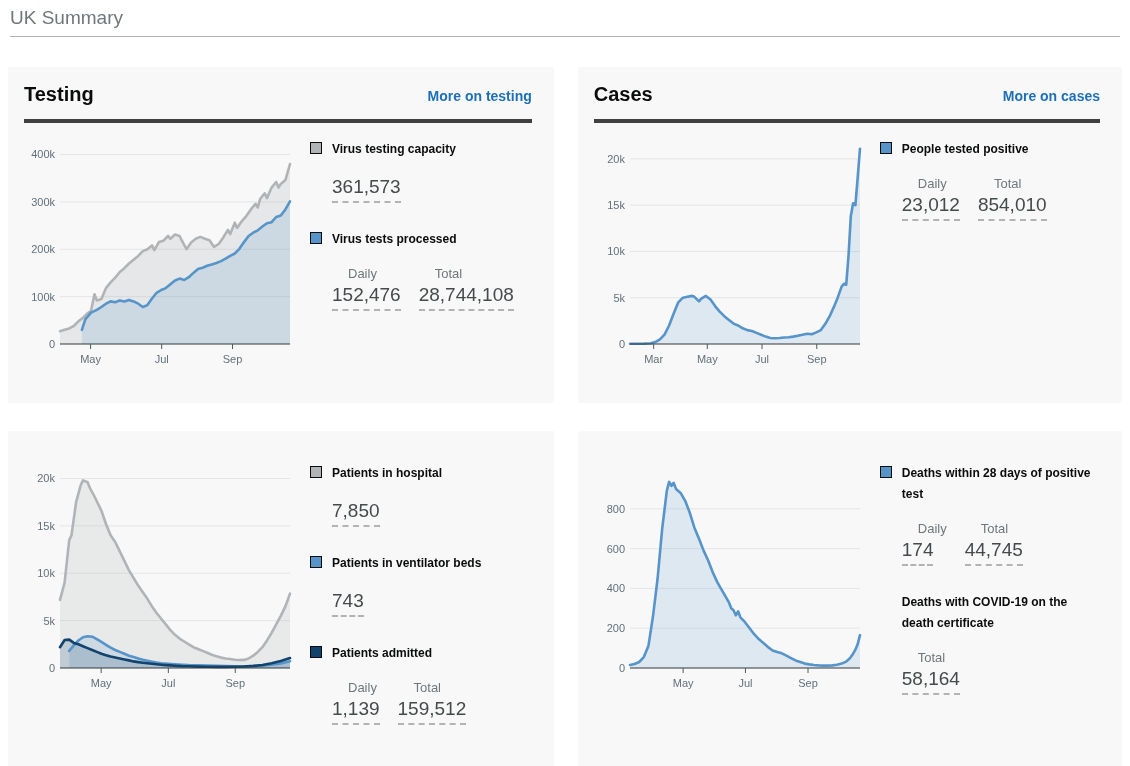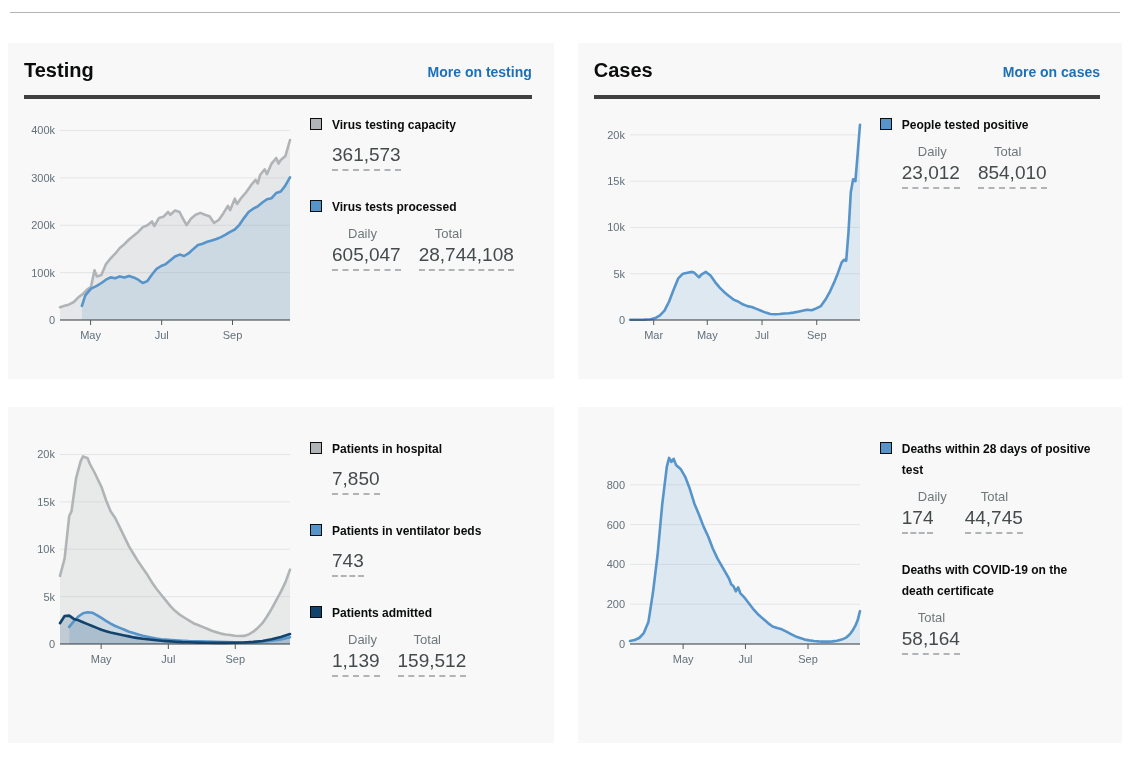--- a/index.html
+++ b/index.html
@@ -40,37 +40,38 @@
   .chart-wrap { flex: 0 0 272px; }
   .stats-col { flex: 1 1 auto; padding-left: 14px; padding-top: 2px; }
 
   .stat-block { position: relative; padding-left: 22px; margin-bottom: 26px; }
   .stat-icon {
     position: absolute; left: 0; top: 3px;
     width: 12px; height: 12px;
     border: 1px solid #0b0c0c;
   }
   .stat-label { font-size: 12px; font-weight: 700; color: #0b0c0c; line-height: 21px; max-width: 230px; }
-  .stat-values { display: flex; margin-top: 8px; }
+  .stat-values { display: flex; margin-top: 16px; }
   .stat-value-group { margin-right: 18px; }
   .stat-value-caption { font-size: 13px; color: #6f777b; margin-bottom: 2px; min-height: 16px; padding-left: 16px; }
   .stat-value-caption:empty { display: none; }
   .stat-value {
     display: inline-block;
     font-size: 19px; color: #454a4c;
     border-bottom: 2px dashed #b1b4b6;
     padding-bottom: 3px;
     line-height: 22px;
   }
   svg text { font-family: "Liberation Sans", sans-serif; font-size: 11px; fill: #62707b; }
 </style>
 </head>
 <body>
 
 <header class="page-header">
+  <h1 class="page-title">UK Summary</h1>
   <hr class="page-header-rule">
 </header>
 
 <main class="panels-grid" id="panels-grid">
     <section class="panel">
       <div class="panel-header">
         <h2 class="panel-title">Testing</h2>
         <a class="panel-link" href="#">More on testing</a>
       </div>
       <div class="panel-body">
@@ -101,21 +102,21 @@
             <span class="stat-icon" style="background: rgb(177, 180, 182);"></span>
             <div class="stat-label">Virus testing capacity</div>
             <div class="stat-values">
               <div class="stat-value-group"><span class="stat-value">361,573</span></div>
             </div>
           </div>
           <div class="stat-block">
             <span class="stat-icon" style="background: rgb(86, 148, 202);"></span>
             <div class="stat-label">Virus tests processed</div>
             <div class="stat-values">
-              <div class="stat-value-group"><div class="stat-value-caption">Daily</div><span class="stat-value">605,047</span></div>
+              <div class="stat-value-group"><div class="stat-value-caption">Daily</div><span class="stat-value">152,476</span></div>
               <div class="stat-value-group"><div class="stat-value-caption">Total</div><span class="stat-value">28,744,108</span></div>
             </div>
           </div>
         </div>
       </div>
     </section>
     <section class="panel">
       <div class="panel-header">
         <h2 class="panel-title">Cases</h2>
         <a class="panel-link" href="#">More on cases</a>

